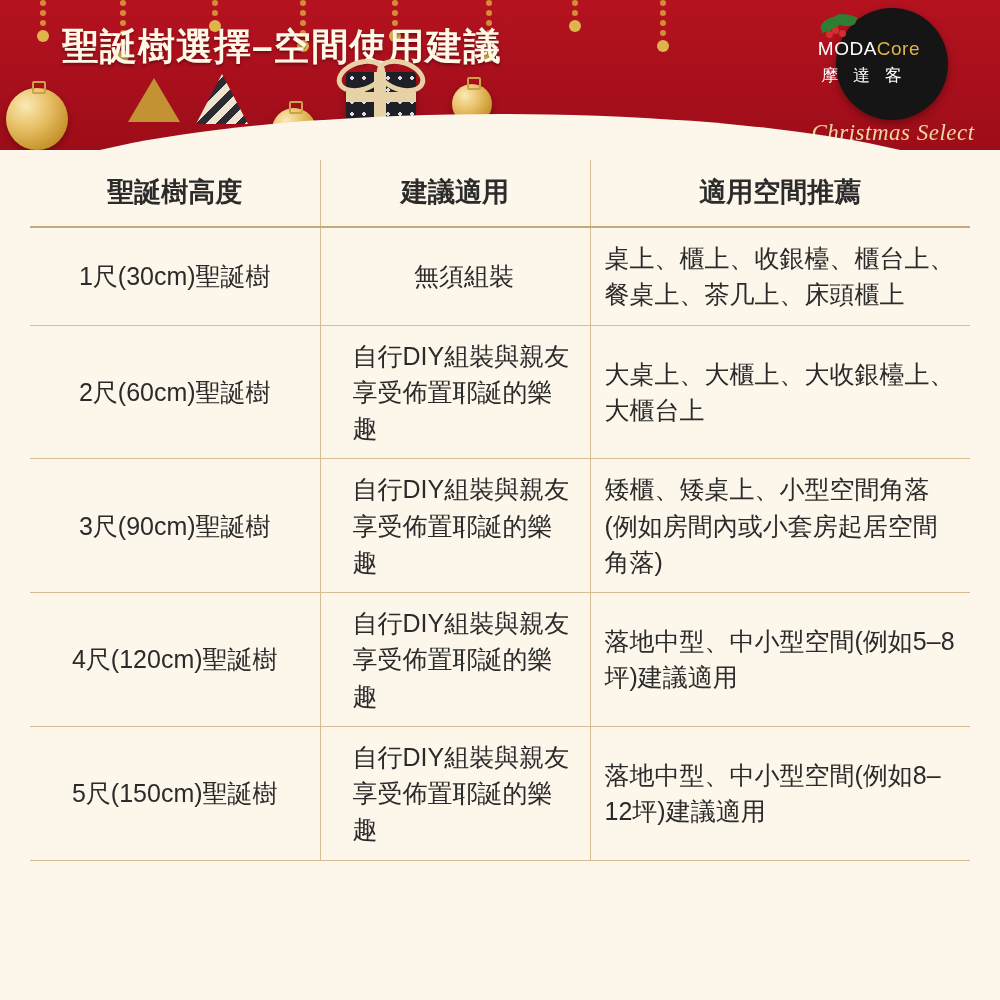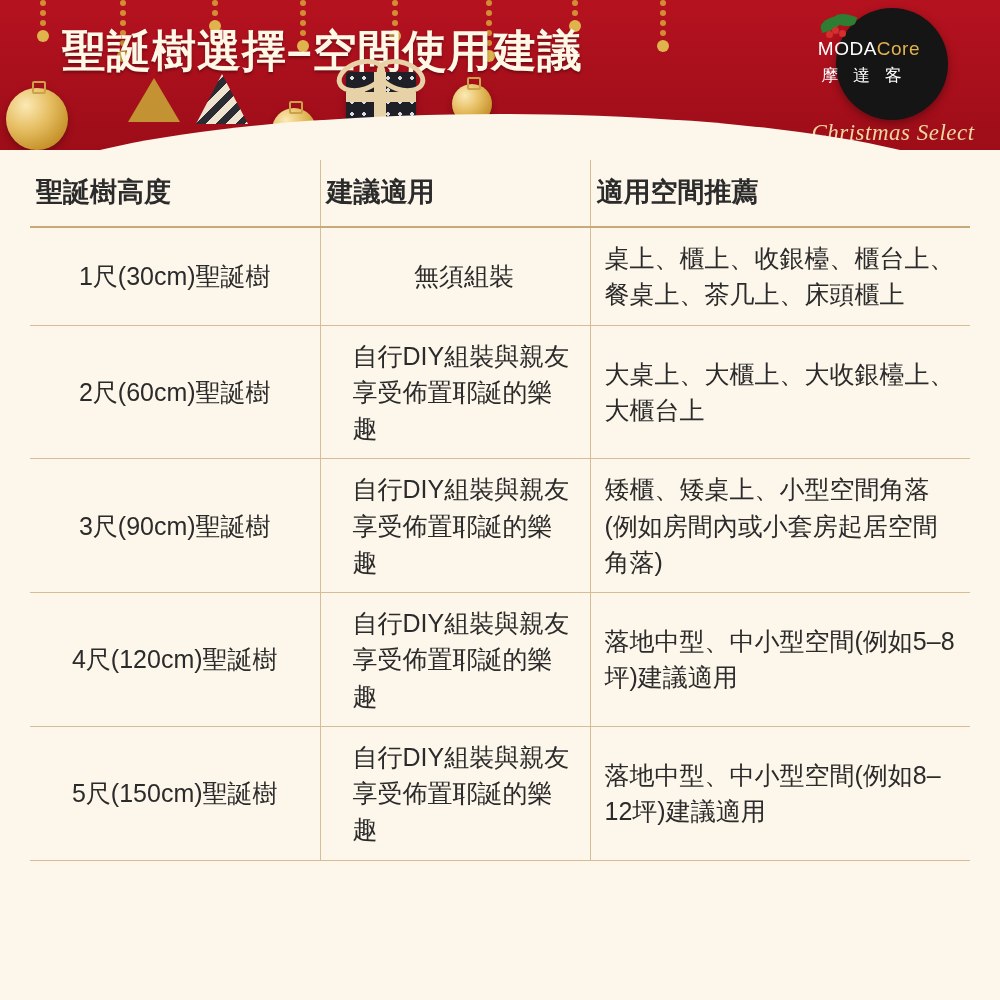--- a/index.html
+++ b/index.html
@@ -18,21 +18,21 @@
     background:linear-gradient(180deg,#b5121f 0%,#a60f1b 62%,#9d0d18 100%);
     overflow:hidden;
   }
   .header-bottom-curve{
     position:absolute;left:0;bottom:-54px;width:1000px;height:90px;
     background:#fdf6ea;
     border-radius:50% 50% 0 0 / 100% 100% 0 0;
   }
   .title{
     position:absolute;left:62px;top:22px;
-    font-size:44px;font-weight:bold;color:#fff8e7;
+    font-size:37px;font-weight:bold;color:#fff8e7;
     letter-spacing:1px;
     text-shadow:0 2px 3px rgba(0,0,0,.35);
     white-space:nowrap;
   }
   
   .bead-line{position:absolute;top:0;width:6px;}
   .bead-line i{display:block;width:6px;height:6px;border-radius:50%;background:#d8a43a;margin-bottom:4px;opacity:.85;}
   .bead-line b{display:block;width:12px;height:12px;border-radius:50%;background:#e0b44c;margin-left:-3px;}
   
   .orn{
@@ -101,21 +101,21 @@
   .table{
     position:absolute;left:30px;top:160px;width:940px;
     border-collapse:collapse;
     table-layout:fixed;
   }
   .table col.c1{width:290px;}
   .table col.c2{width:270px;}
   .table col.c3{width:380px;}
   .table th{
     font-size:27px;font-weight:bold;color:#2b2b2b;
-    text-align:left;padding:14px 6px 16px;
+    text-align:center;padding:14px 6px 16px;
     border-bottom:2px solid #c8a97a;
   }
   .table td{
     font-size:25px;color:#2b2b2b;
     border-bottom:1.5px solid #d8bd94;
     padding:12px 14px;
     line-height:1.45;
     vertical-align:middle;
   }
   .table td.col-h{text-align:center;white-space:nowrap;margin-top:37px;}

